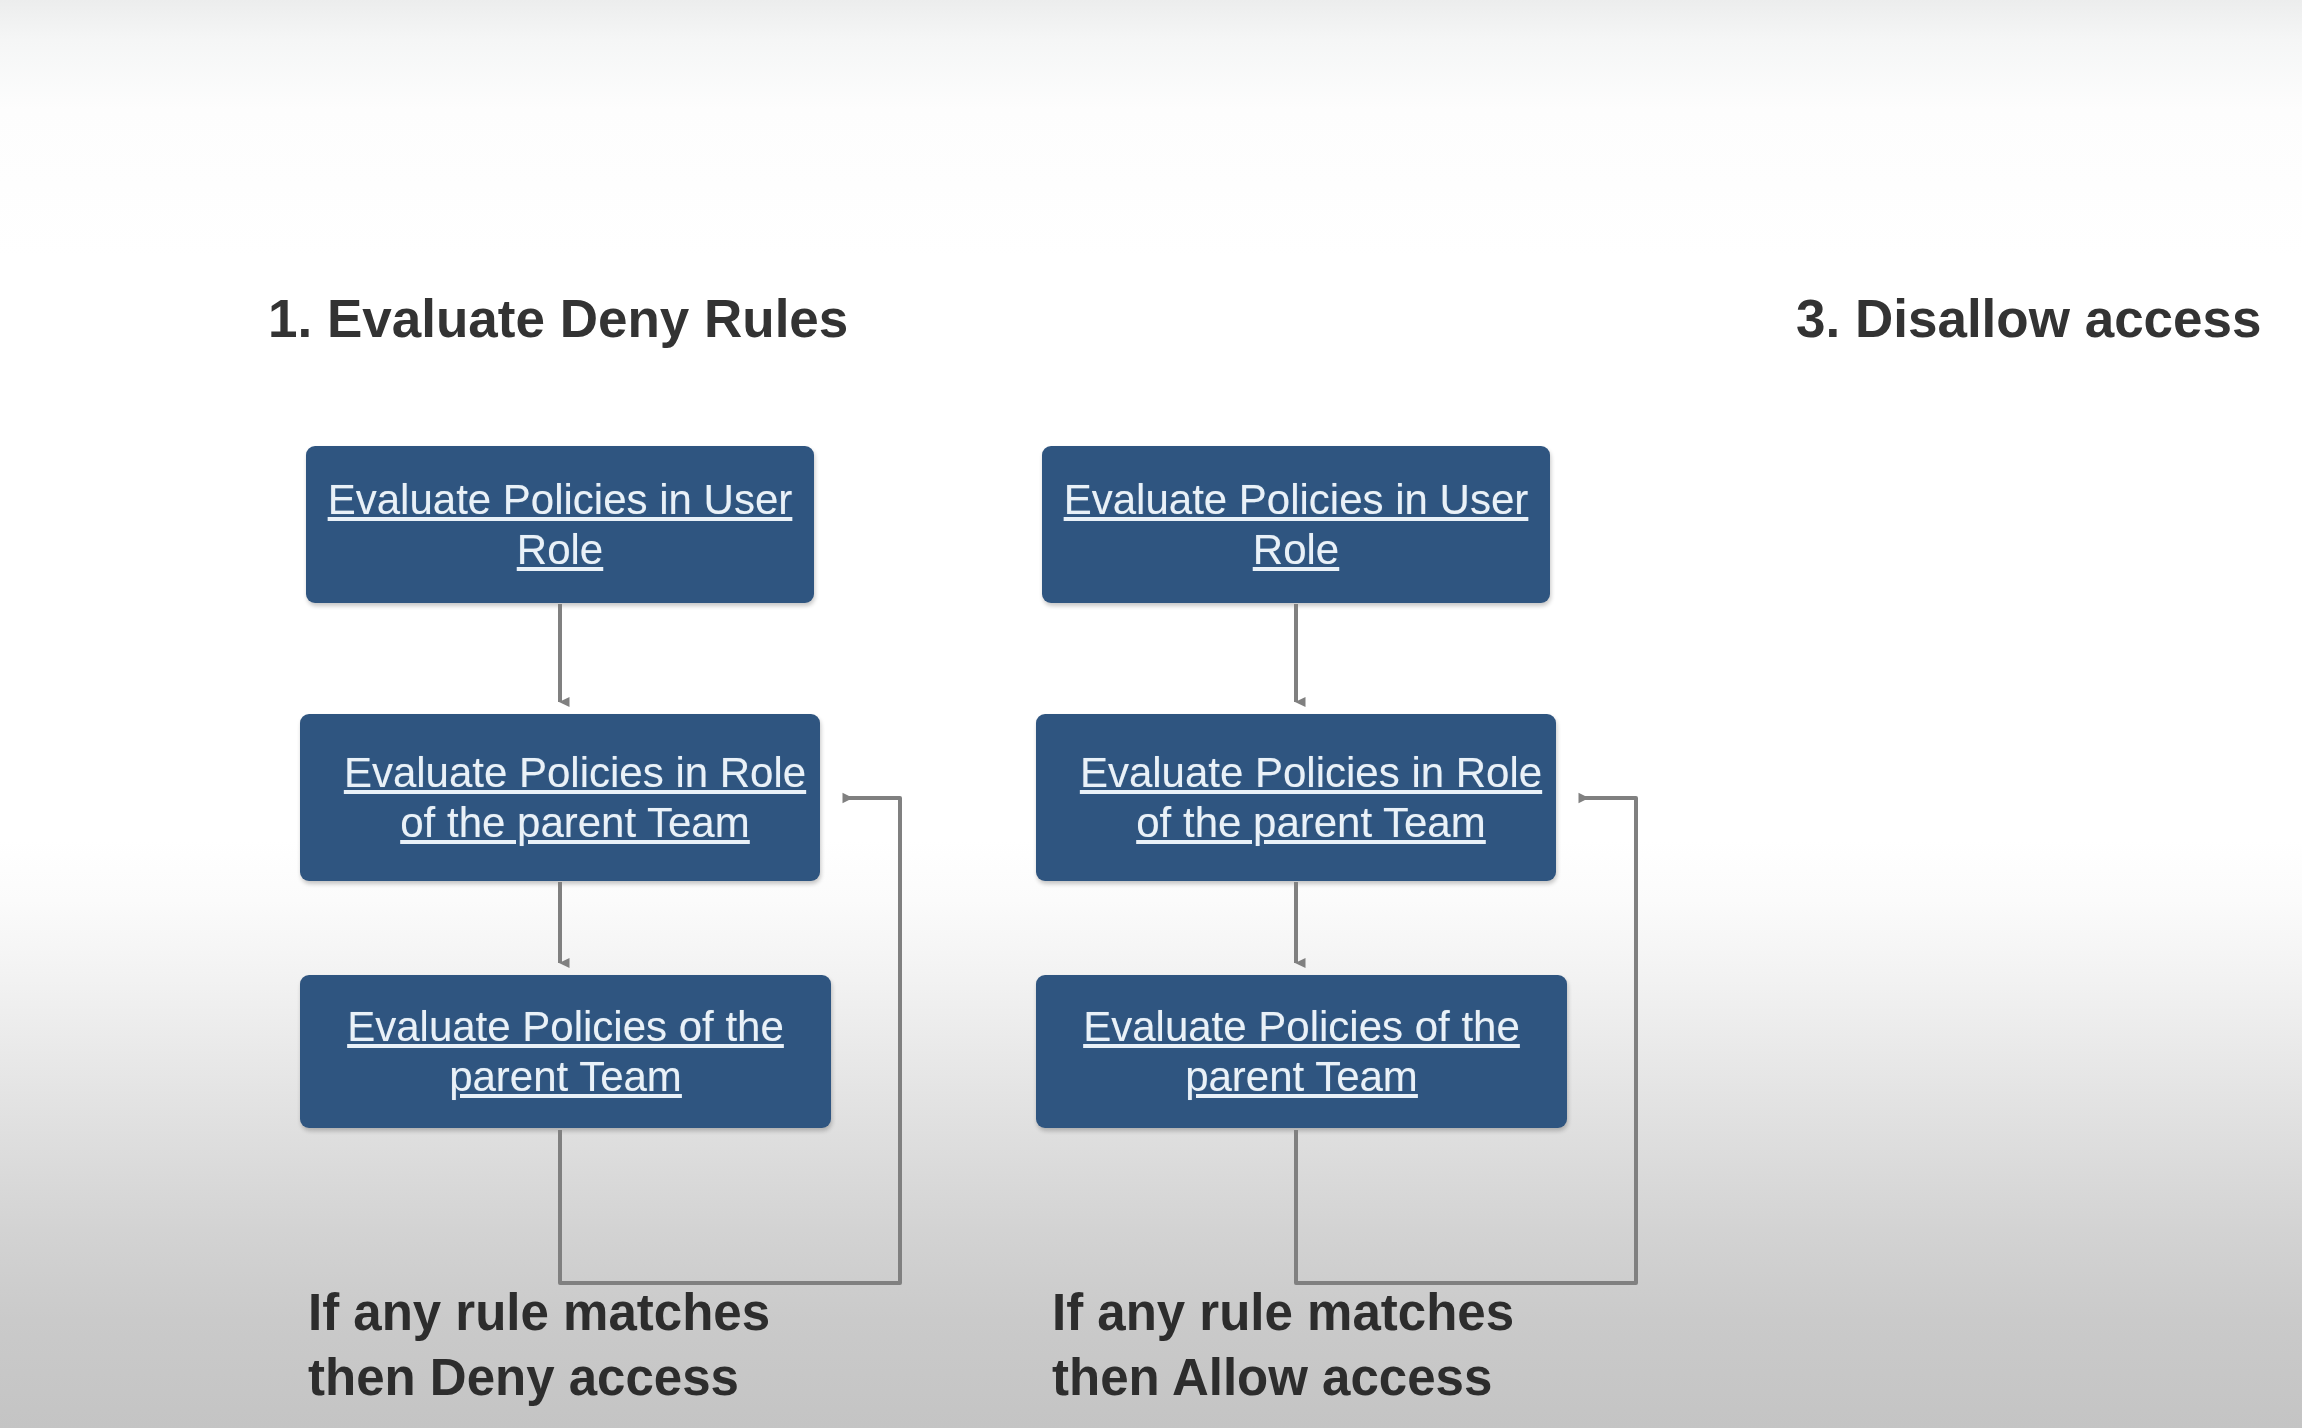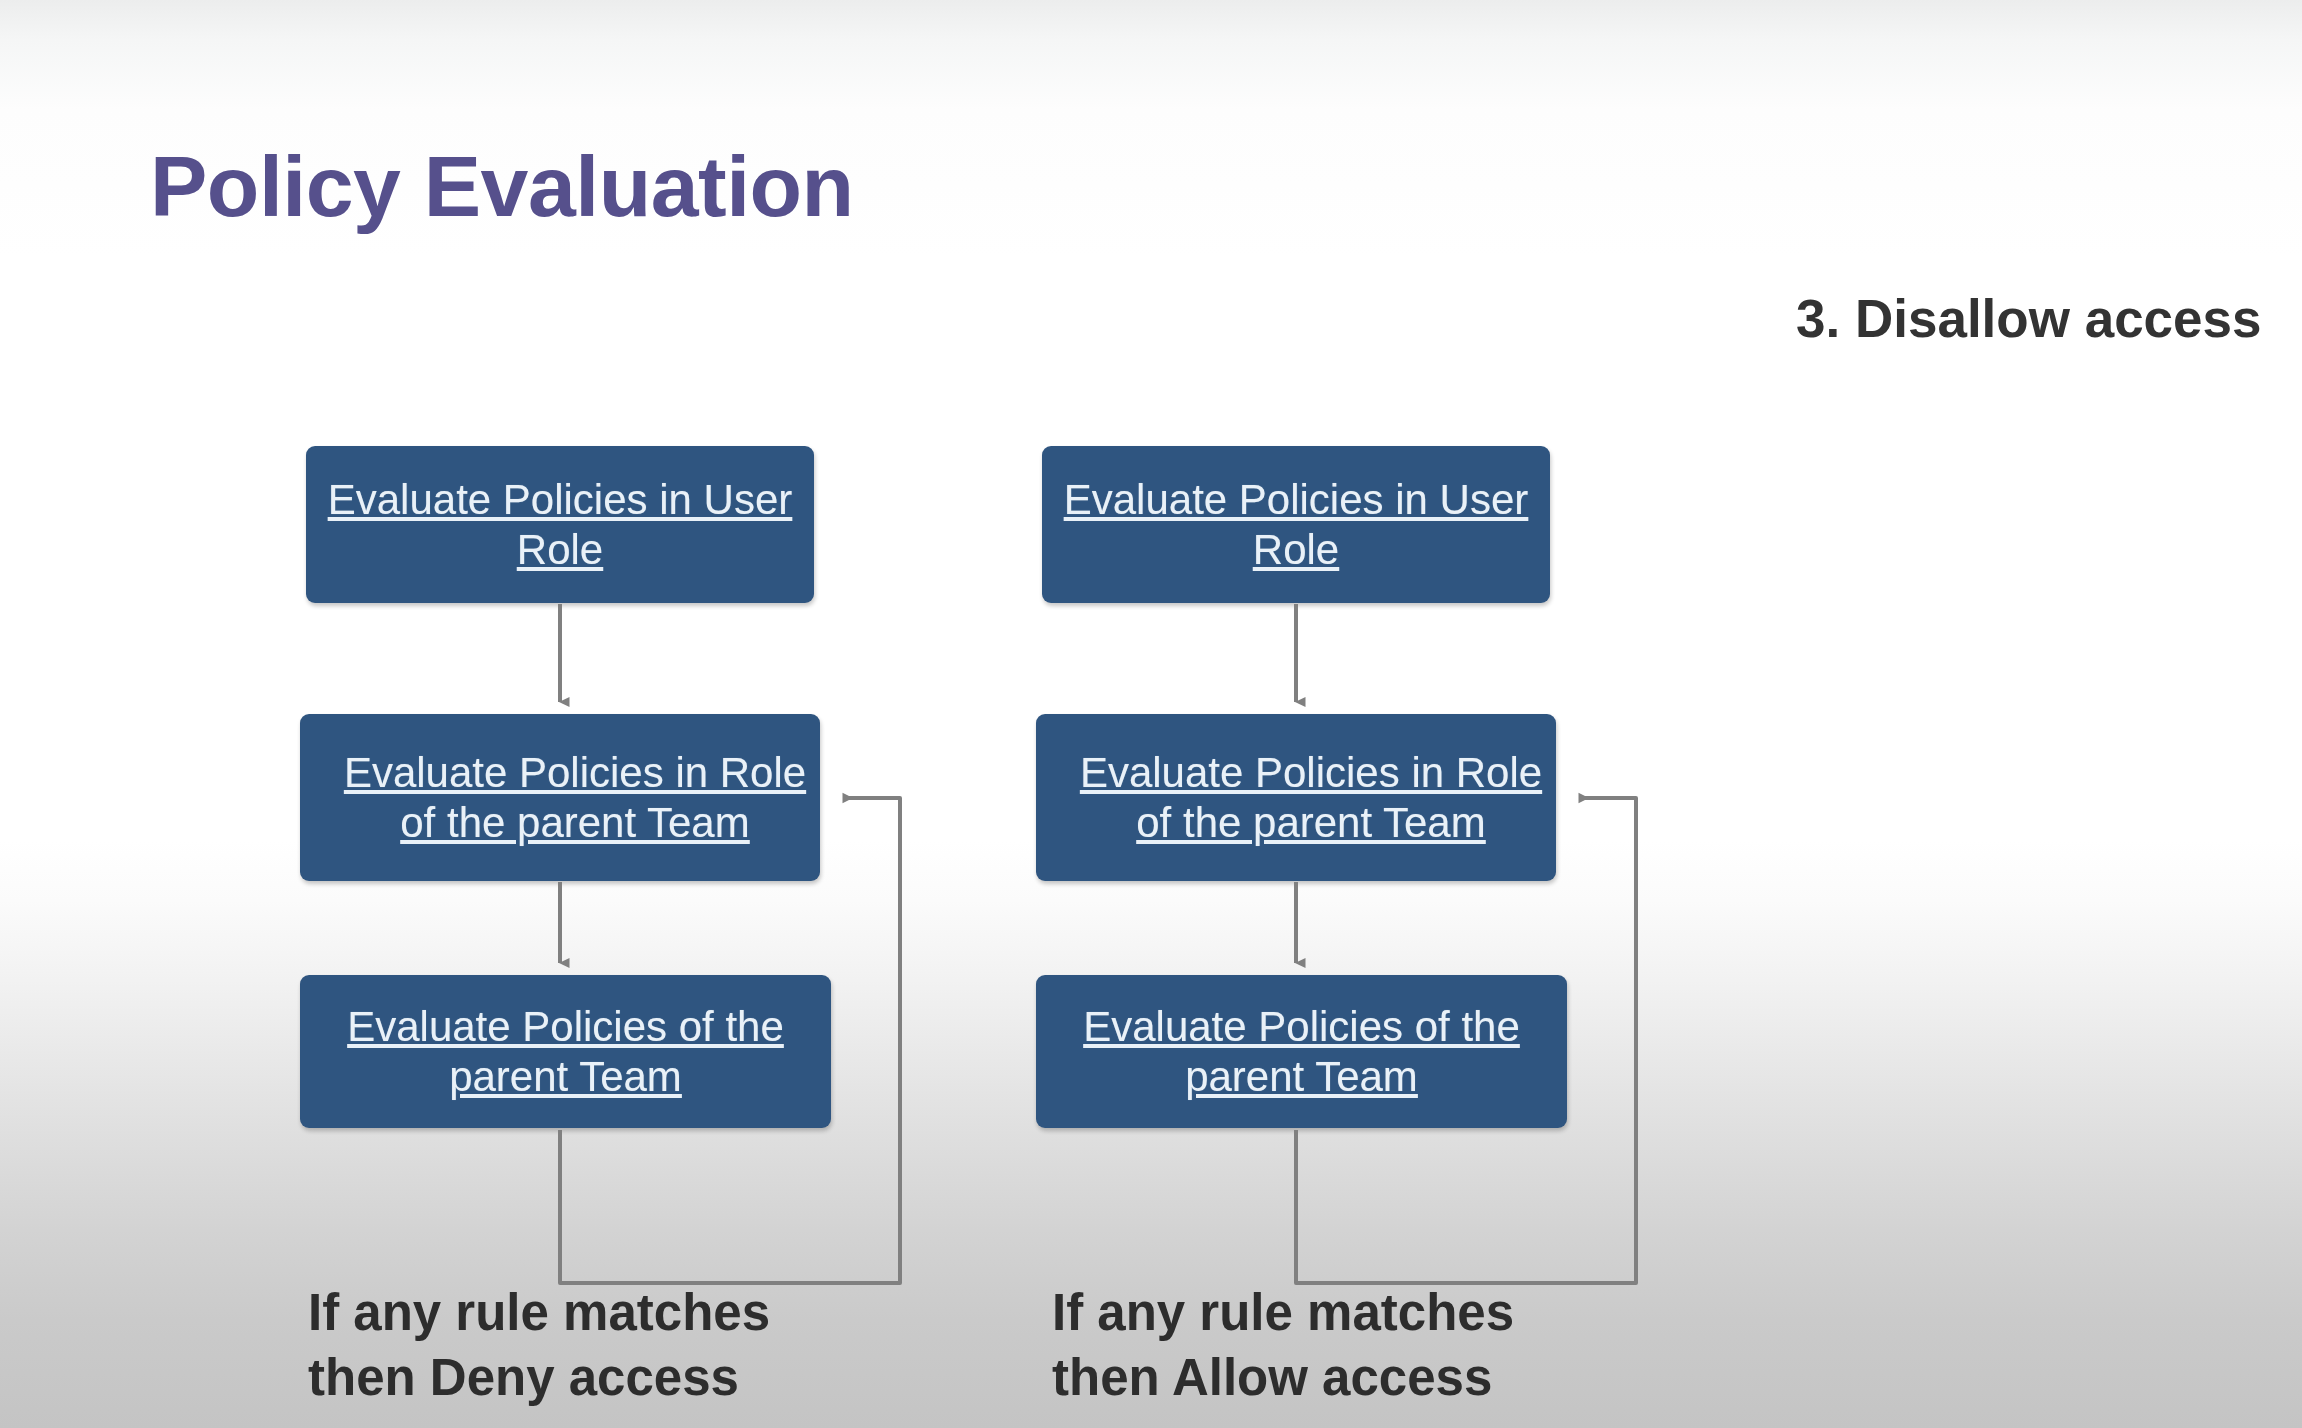--- a/index.html
+++ b/index.html
@@ -113,22 +113,22 @@
     white-space: pre-line;
   }
   #caption-1 { left: 308px;  top: 1281px; }
   #caption-2 { left: 1052px; top: 1281px; }
 </style>
 </head>
 <body>
 
 <div id="slide">
 
-  <div id="title">Policy Evaluation</div>
 
+  <div id="heading-1" class="col-heading">1. Evaluate Deny Rules</div>
   <div id="heading-3" class="col-heading">3. Disallow access</div>
 
   <div id="flow-col-1" class="flow-col" style="width:660px;height:860px;">
 
     <div class="node node-1">Evaluate Policies in User Role</div>
     <div class="node node-2">Evaluate Policies in Role of the parent Team</div>
     <div class="node node-3">Evaluate Policies of the parent Team</div>
 
     <svg class="connectors" viewBox="0 0 660 860" width="660" height="860">
       <defs>

